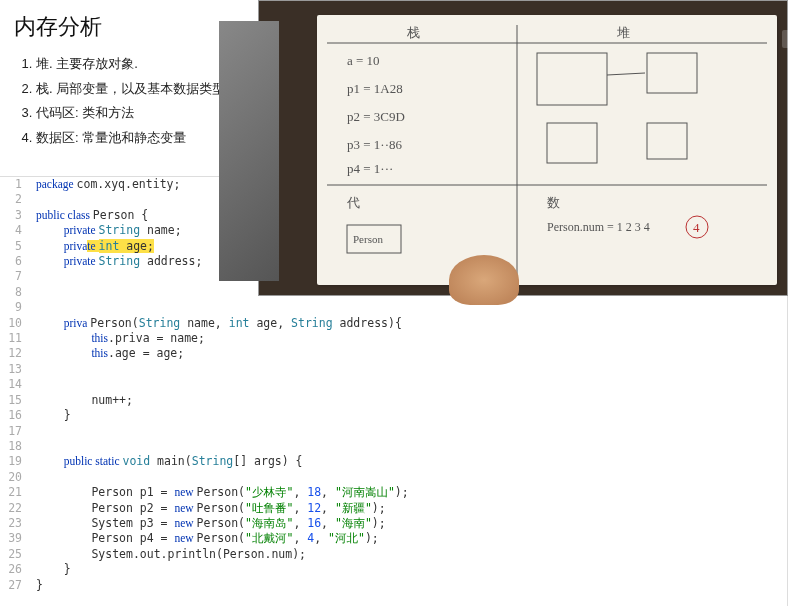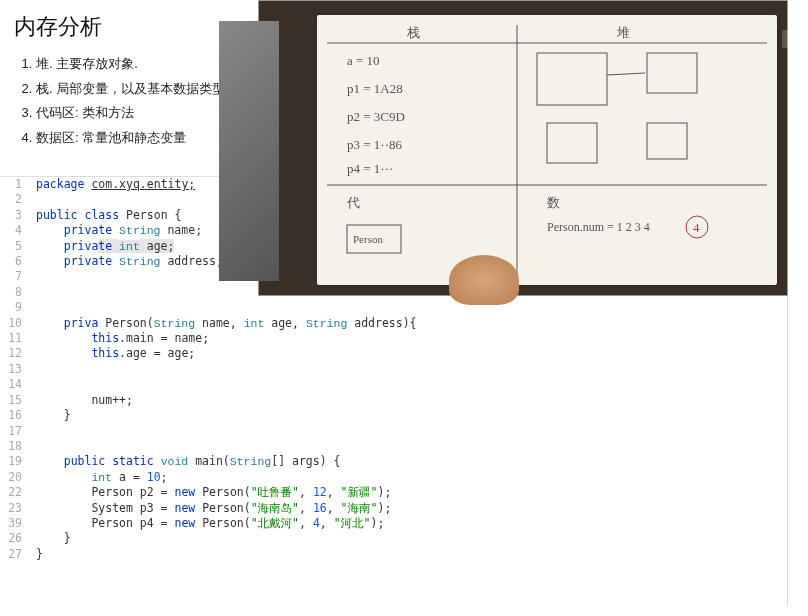--- a/index.html
+++ b/index.html
@@ -106,26 +106,26 @@
     .gutter {
       width: 30px;
       text-align: right;
       padding-right: 8px;
       color: #aaa;
       background: #fff;
       flex-shrink: 0;
       user-select: none;
     }
     .src { padding-left: 6px; }
-    .kw { color: #0033b3; }
-    .type { color: #267f99; font-family: Liberation Mono, monospace; }
+    .kw { color: #0033b3; font-family: Liberation Serif, serif; }
+    .type { color: #267f99; }
     .str { color: #008000; }
     .num { color: #1750eb; }
-    .pkg { color: #333; text-decoration: underline; }
-    .sel { background: #e5e5e5; }
+    .pkg { color: #333; }
+    .sel { background: #fde047; }
     .cls { color: #333; margin-top: 36px; }
   </style>
 </head>
 <body>
 
 <div class="header">
   <h1 class="title">内存分析</h1>
   <ol class="notes">
     <li>堆. 主要存放对象.</li>
     <li>栈. 局部变量，以及基本数据类型的变量.</li>
@@ -175,29 +175,31 @@
       <div class="line"><span class="gutter">1</span><span class="src"><span class="kw">package </span><span class="pkg">com.xyq.entity;</span></span></div>
       <div class="line"><span class="gutter">2</span><span class="src"></span></div>
       <div class="line"><span class="gutter">3</span><span class="src"><span class="kw">public class </span><span class="cls">Person {</span></span></div>
       <div class="line"><span class="gutter">4</span><span class="src"><span>    </span><span class="kw">private </span><span class="type">String</span><span> name;</span></span></div>
       <div class="line"><span class="gutter">5</span><span class="src"><span>    </span><span class="kw">priva</span><span class="kw sel">te </span><span class="type sel">int</span><span class="sel"> age;</span></span></div>
       <div class="line"><span class="gutter">6</span><span class="src"><span>    </span><span class="kw">private </span><span class="type">String</span><span> address;</span></span></div>
       <div class="line"><span class="gutter">7</span><span class="src"></span></div>
       <div class="line"><span class="gutter">8</span></div>
       <div class="line"><span class="gutter">9</span><span class="src"></span></div>
       <div class="line"><span class="gutter">10</span><span class="src"><span>    </span><span class="kw">priva </span><span class="cls">Person</span><span>(</span><span class="type">String</span><span> name, </span><span class="type">int</span><span> age, </span><span class="type">String</span><span> address){</span></span></div>
-      <div class="line"><span class="gutter">11</span><span class="src"><span>        </span><span class="kw">this</span><span>.main = name;</span></span></div>
+      <div class="line"><span class="gutter">11</span><span class="src"><span>        </span><span class="kw">this</span><span>.priva = name;</span></span></div>
       <div class="line"><span class="gutter">12</span><span class="src"><span>        </span><span class="kw">this</span><span>.age = age;</span></span></div>
       <div class="line"><span class="gutter">13</span></div>
       <div class="line"><span class="gutter">14</span><span class="src"></span></div>
       <div class="line"><span class="gutter">15</span><span class="src"><span>        num++;</span></span></div>
       <div class="line"><span class="gutter">16</span><span class="src"><span>    }</span></span></div>
       <div class="line"><span class="gutter">17</span><span class="src"></span></div>
       <div class="line"><span class="gutter">18</span><span class="src"></span></div>
       <div class="line"><span class="gutter">19</span><span class="src"><span>    </span><span class="kw">public static </span><span class="type">void</span><span> main(</span><span class="type">String</span><span>[] args) {</span></span></div>
-      <div class="line"><span class="gutter">20</span><span class="src"><span>        </span><span class="type">int</span><span> a = </span><span class="num">10</span><span>;</span></span></div>
+      <div class="line"><span class="gutter">20</span></div>
+      <div class="line"><span class="gutter">21</span><span class="src"><span>        Person p1 = </span><span class="kw">new </span><span class="cls">Person</span><span>(</span><span class="str">"少林寺"</span><span>, </span><span class="num">18</span><span>, </span><span class="str">"河南嵩山"</span><span>);</span></span></div>
       <div class="line"><span class="gutter">22</span><span class="src"><span>        Person p2 = </span><span class="kw">new </span><span class="cls">Person</span><span>(</span><span class="str">"吐鲁番"</span><span>, </span><span class="num">12</span><span>, </span><span class="str">"新疆"</span><span>);</span></span></div>
       <div class="line"><span class="gutter">23</span><span class="src"><span>        System p3 = </span><span class="kw">new </span><span class="cls">Person</span><span>(</span><span class="str">"海南岛"</span><span>, </span><span class="num">16</span><span>, </span><span class="str">"海南"</span><span>);</span></span></div>
       <div class="line"><span class="gutter">39</span><span class="src"><span>        Person p4 = </span><span class="kw">new </span><span class="cls">Person</span><span>(</span><span class="str">"北戴河"</span><span>, </span><span class="num">4</span><span>, </span><span class="str">"河北"</span><span>);</span></span></div>
+      <div class="line"><span class="gutter">25</span><span class="src"><span>        System.out.println(Person.num);</span></span></div>
       <div class="line"><span class="gutter">26</span><span class="src"><span>    }</span></span></div>
       <div class="line"><span class="gutter">27</span><span class="src"><span>}</span></span></div>
     </div>
 </div>
 
 </body></html>

